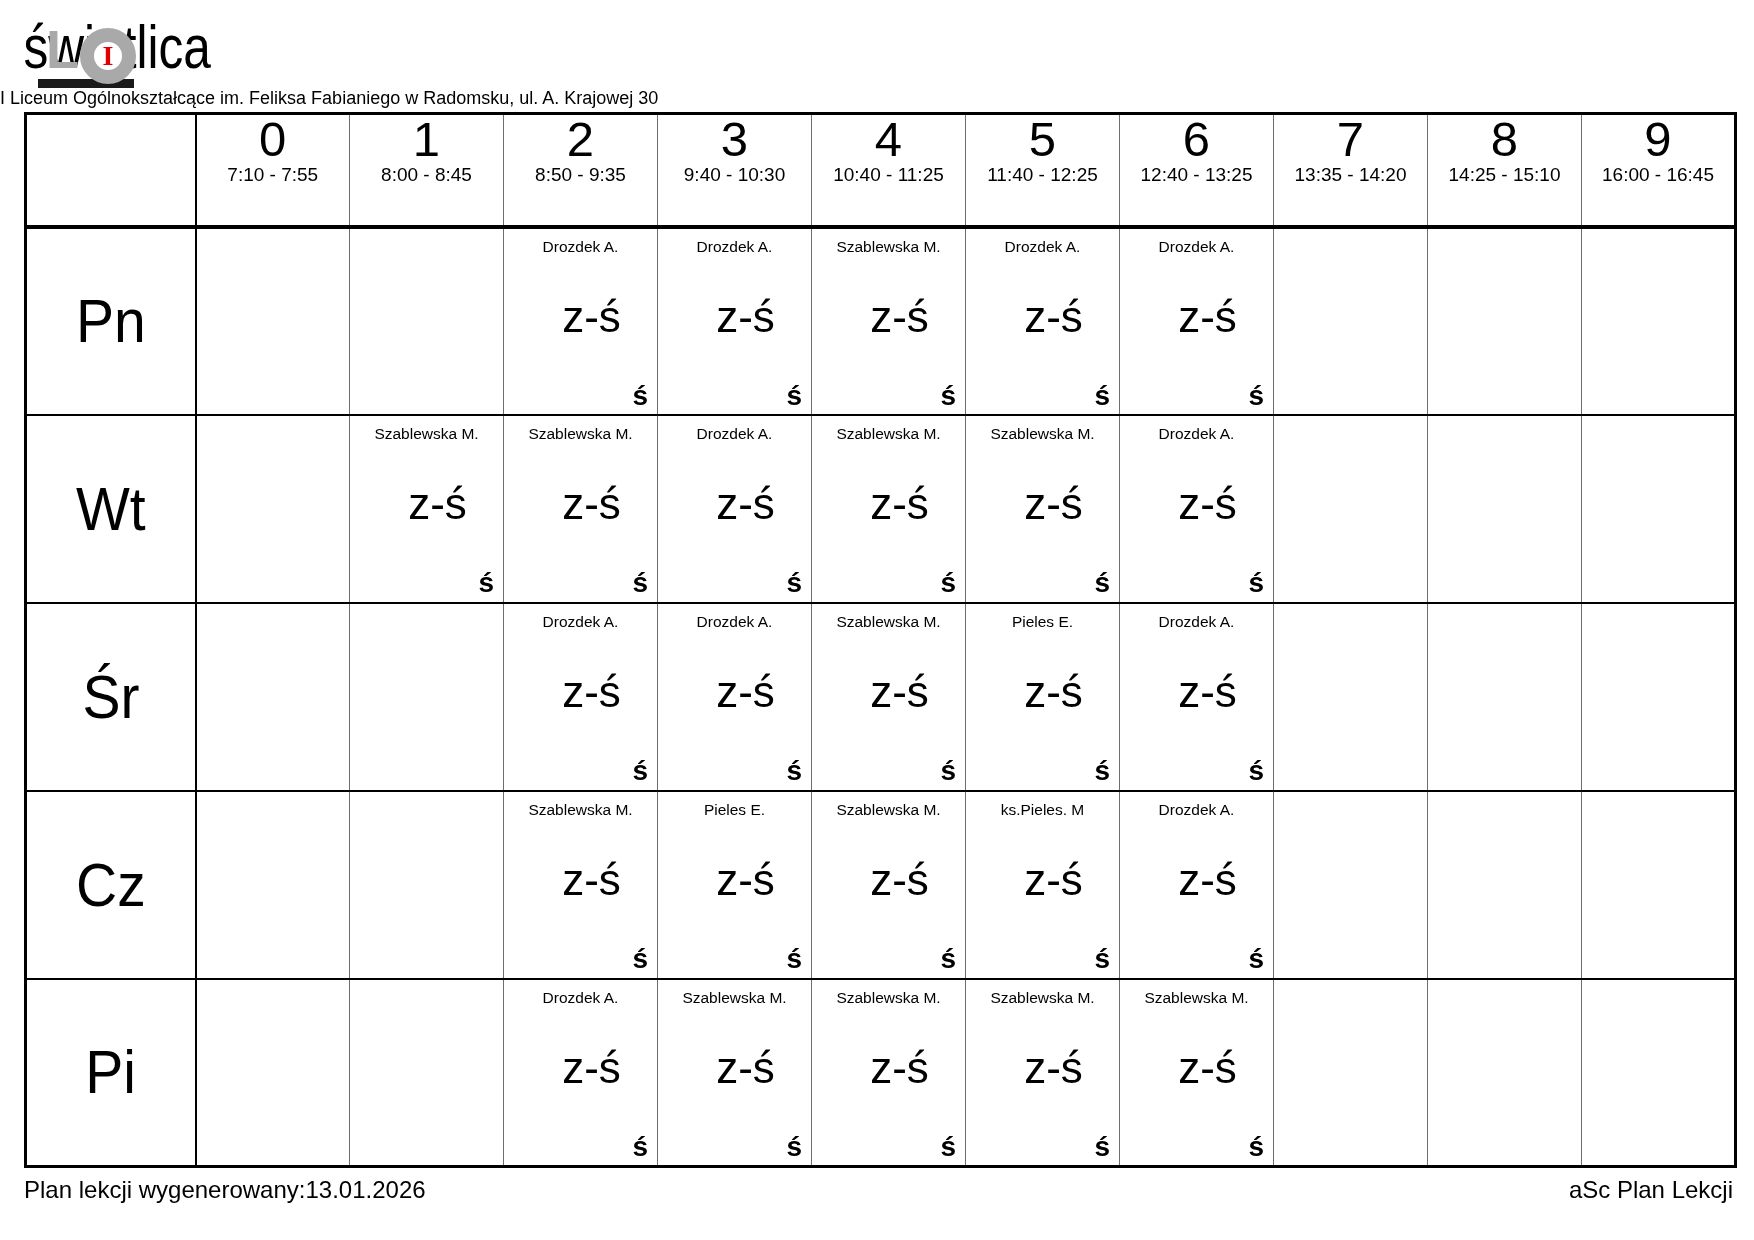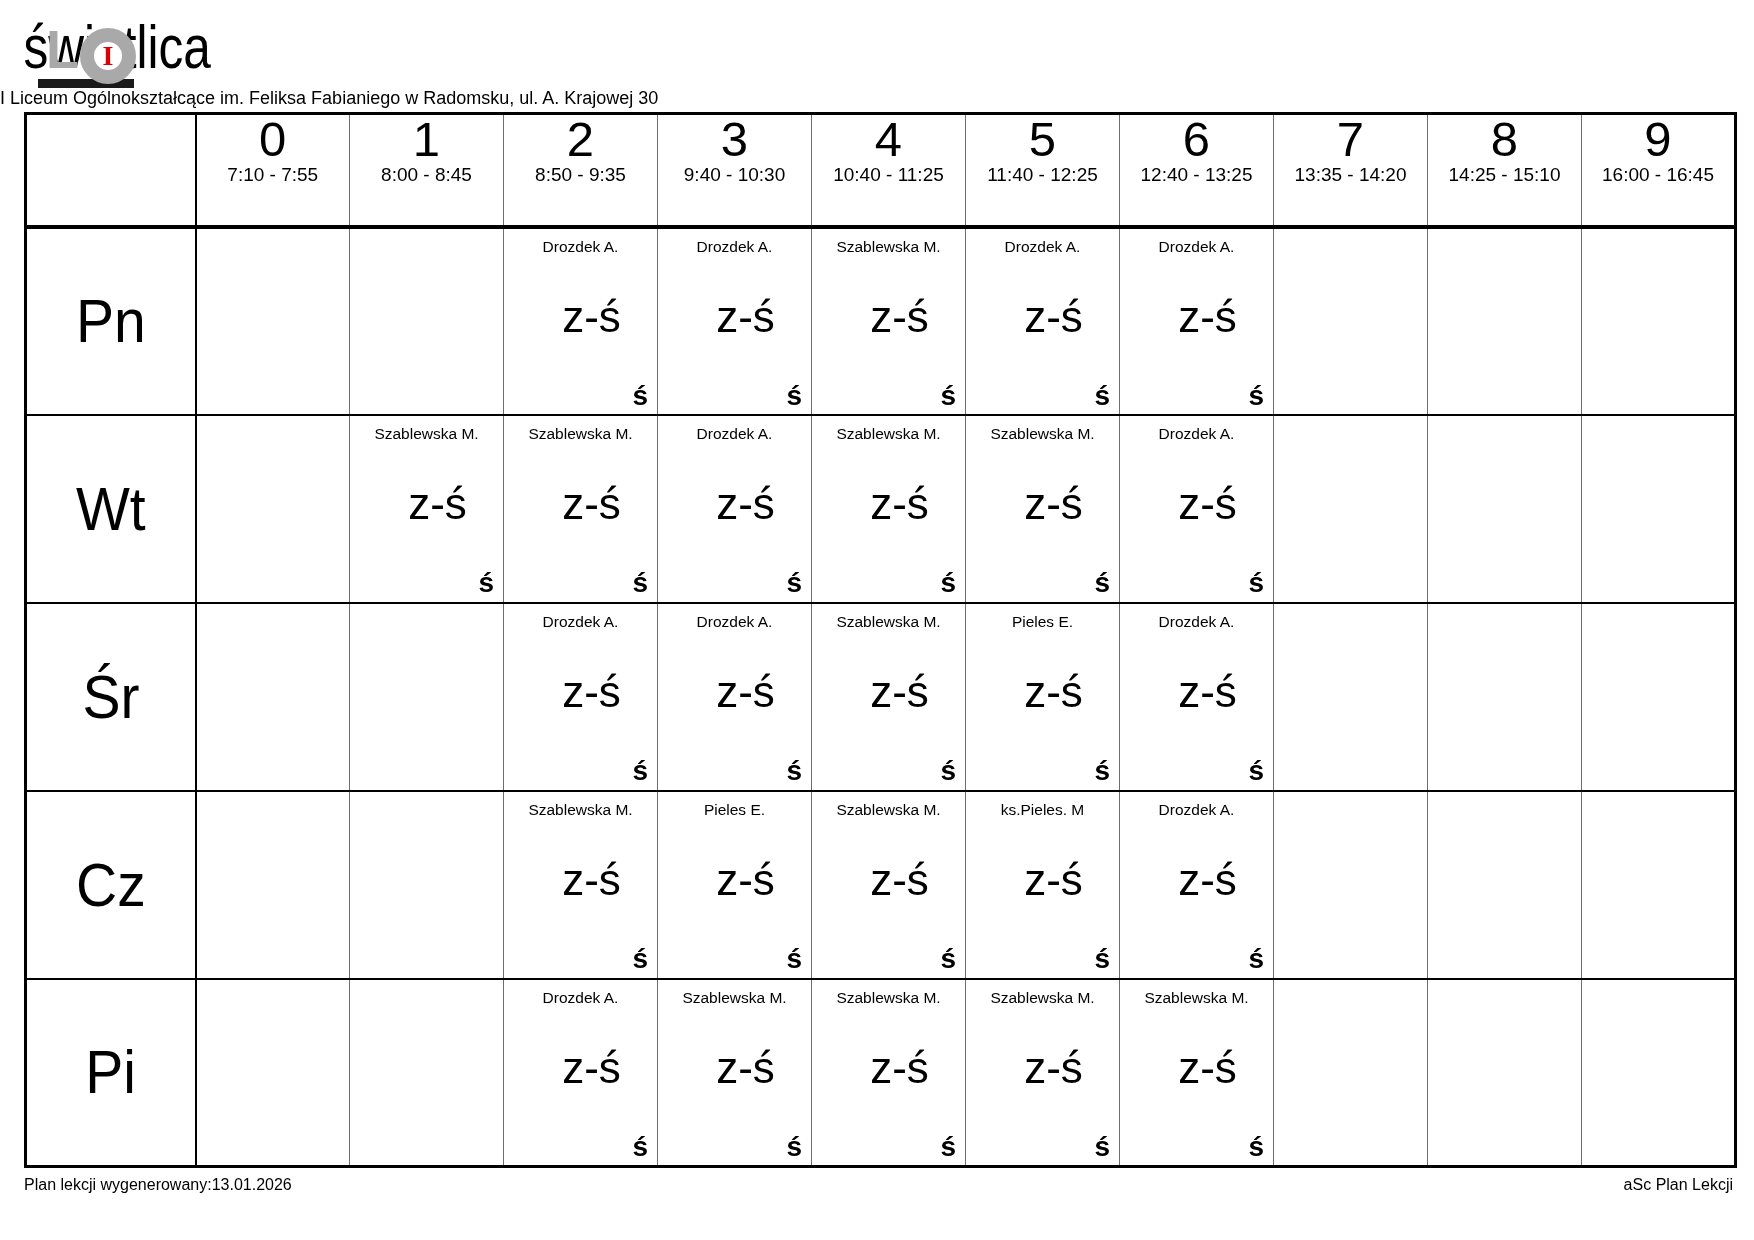--- a/index.html
+++ b/index.html
@@ -95,21 +95,21 @@
   }
   .lesson-room {
     position: absolute; bottom: 3px; right: 9px;
     font-size: 28px; font-weight: bold; line-height: 1;
   }
 
   
   .page-footer {
     position: absolute; left: 24px; right: 21px; top: 1176px;
     display: flex; justify-content: space-between;
-    font-size: 16px;
+    font-size: 24px;
   }
 </style>
 </head>
 <body>
 
 <div class="masthead">
   <div class="logo">
     <div class="logo-bar"></div>
     <div class="logo-l">L</div>
     <div class="logo-ring">

